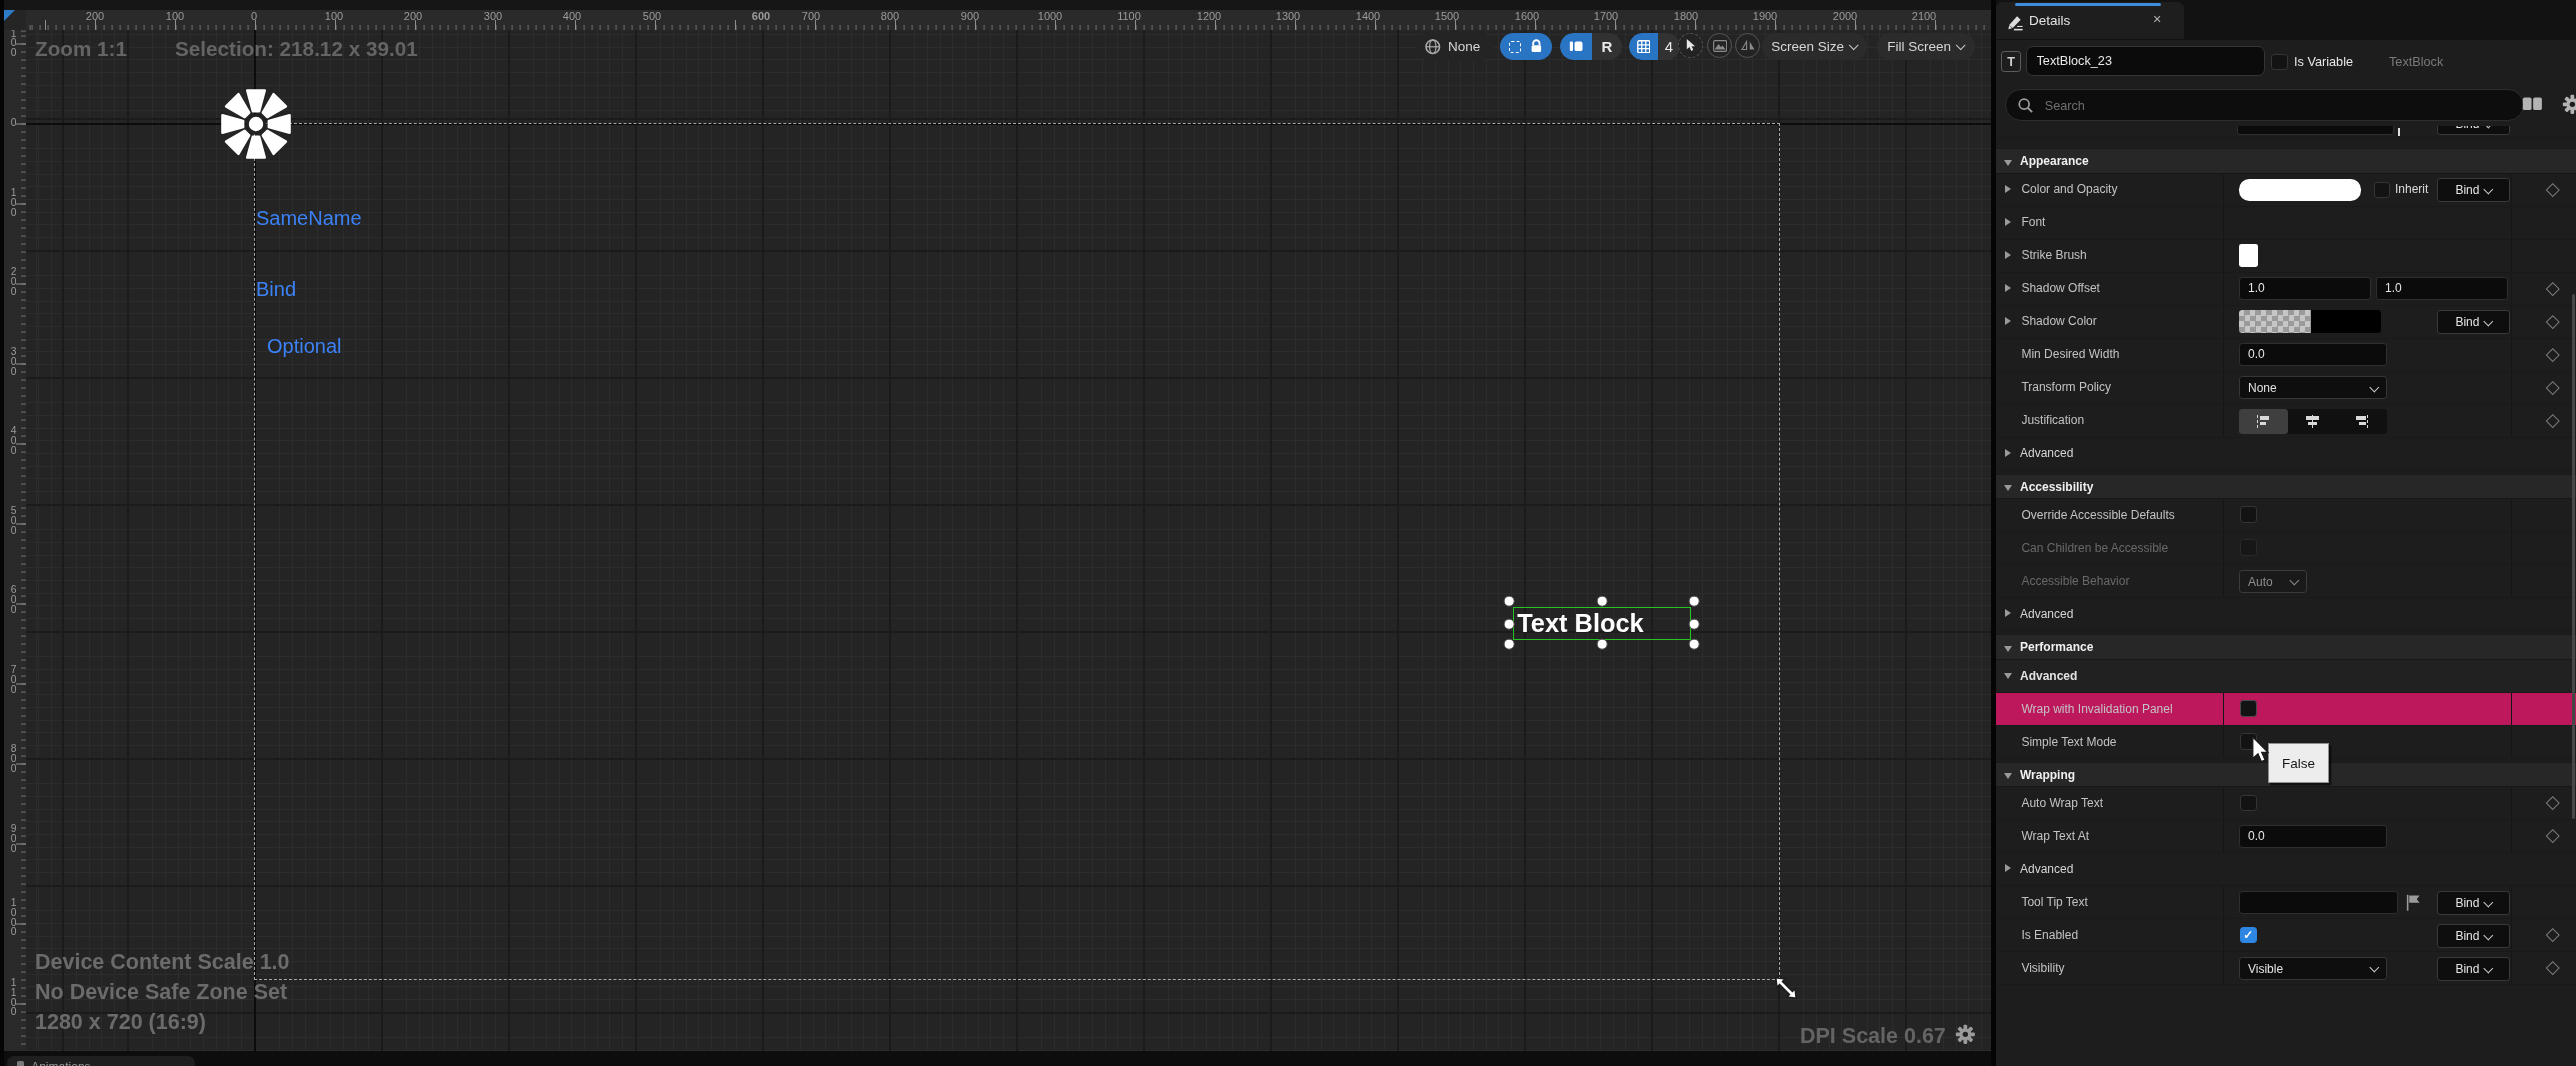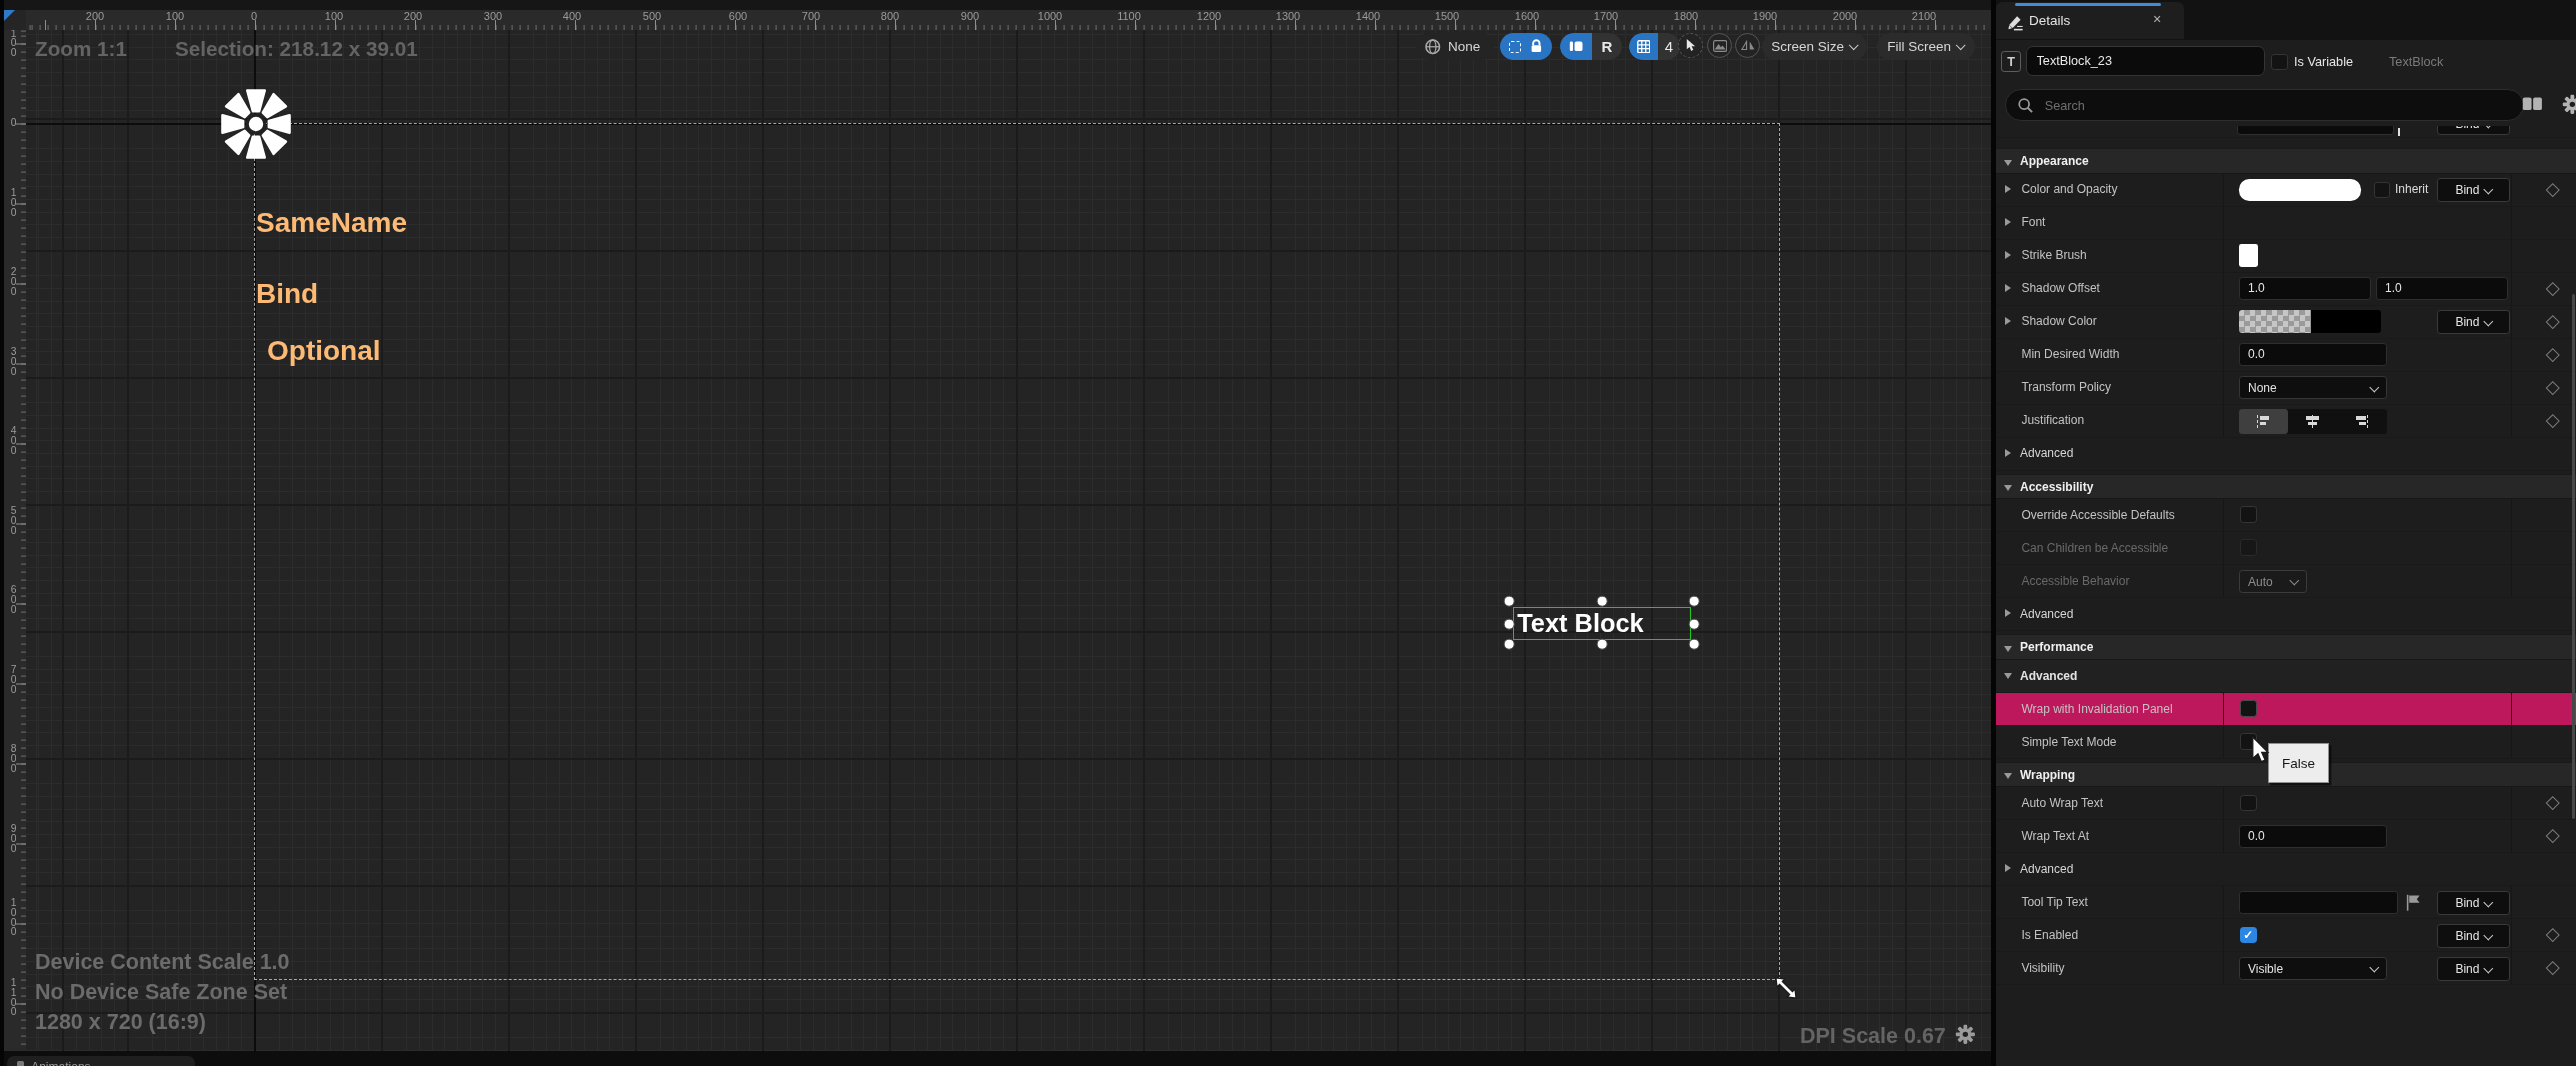--- a/index.html
+++ b/index.html
@@ -33,21 +33,21 @@
       repeating-linear-gradient(90deg,#1b1b1b 0 1.6px,transparent 1.6px 127px),
       repeating-linear-gradient(180deg,#1b1b1b 0 1.6px,transparent 1.6px 127px),
       repeating-linear-gradient(90deg,#2c2c2c 0 0.8px,transparent 0.8px 12.7px),
       repeating-linear-gradient(180deg,#2c2c2c 0 0.8px,transparent 0.8px 12.7px);
     background-position:101px 0px,0px 93px,12px 0px,0px 4px;overflow:hidden;}
   #axis-v{position:absolute;left:254px;top:30px;width:1.6px;height:1021px;background:#0c0c0c;}
   #axis-h{position:absolute;left:26px;top:123px;width:1970px;height:1.6px;background:#0c0c0c;}
   #designrect{position:absolute;left:254px;top:123px;width:1526px;height:857px;border:0.8px dashed #a9a9a9;box-sizing:border-box;}
   .ghosttext{position:absolute;color:#646464;font-weight:bold;font-size:20.7px;}
   .statustext{position:absolute;color:#6b6b6b;font-weight:bold;font-size:21.5px;left:35px;}
-  .cvtext{position:absolute;color:#fdba74;font-weight:bold;font-size:28px;}
+  .cvtext{position:absolute;color:#3b82f6;font-weight:normal;font-size:20px;}
   
   .pill{position:absolute;top:33px;height:27px;border-radius:13.5px;background:#242424;display:flex;align-items:center;box-sizing:border-box;}
   .pill .txt{color:#d6d6d6;font-size:13.5px;}
   .bluepart{background:#2a74c4;height:27px;display:flex;align-items:center;justify-content:center;}
   .circbtn{position:absolute;top:33px;width:25.4px;height:25.4px;border-radius:50%;border:1.6px solid #565656;
     background:#232323;display:flex;align-items:center;justify-content:center;box-sizing:border-box;}
   .chev{display:inline-block;width:6.4px;height:6.4px;border-right:1.6px solid #c9c9c9;border-bottom:1.6px solid #c9c9c9;
     transform:rotate(45deg) translate(-0.8px,-0.8px);margin-left:6.4px;}
   
   #selrect{position:absolute;left:1513px;top:607px;width:178px;height:33px;border:1.6px solid #24c522;box-sizing:border-box;}
@@ -143,21 +143,21 @@
   <div id="hruler">
       <div id="hlabels">
         <span style="left: 69px;">200</span>
         <span style="left: 149px;">100</span>
         <span style="left: 228px;">0</span>
         <span style="left: 308px;">100</span>
         <span style="left: 387px;">200</span>
         <span style="left: 467px;">300</span>
         <span style="left: 546px;">400</span>
         <span style="left: 626px;">500</span>
-        <span style="left: 712px;">600</span>
+        <span style="left: 735px; font-weight: bold;">600</span>
         <span style="left: 785px;">700</span>
         <span style="left: 864px;">800</span>
         <span style="left: 944px;">900</span>
         <span style="left: 1024px;">1000</span>
         <span style="left: 1103px;">1100</span>
         <span style="left: 1183px;">1200</span>
         <span style="left: 1262px;">1300</span>
         <span style="left: 1342px;">1400</span>
         <span style="left: 1421px;">1500</span>
         <span style="left: 1501px;">1600</span>

